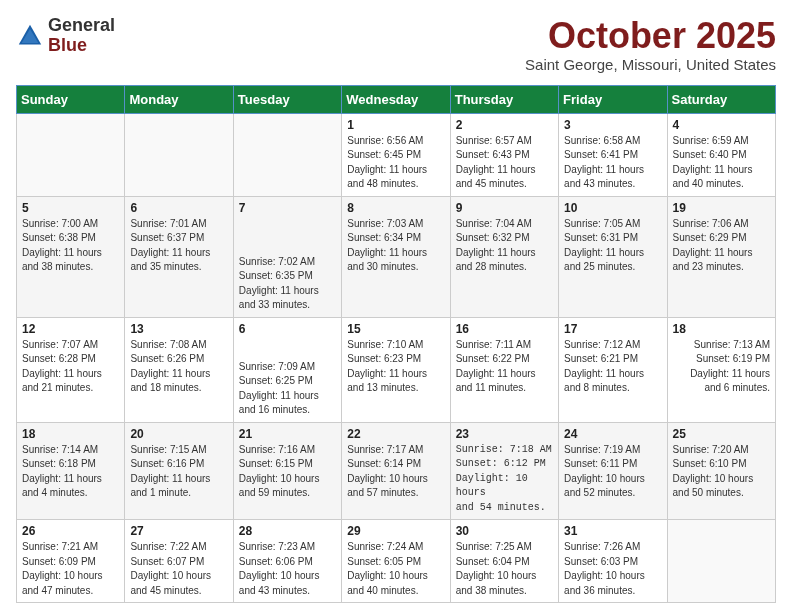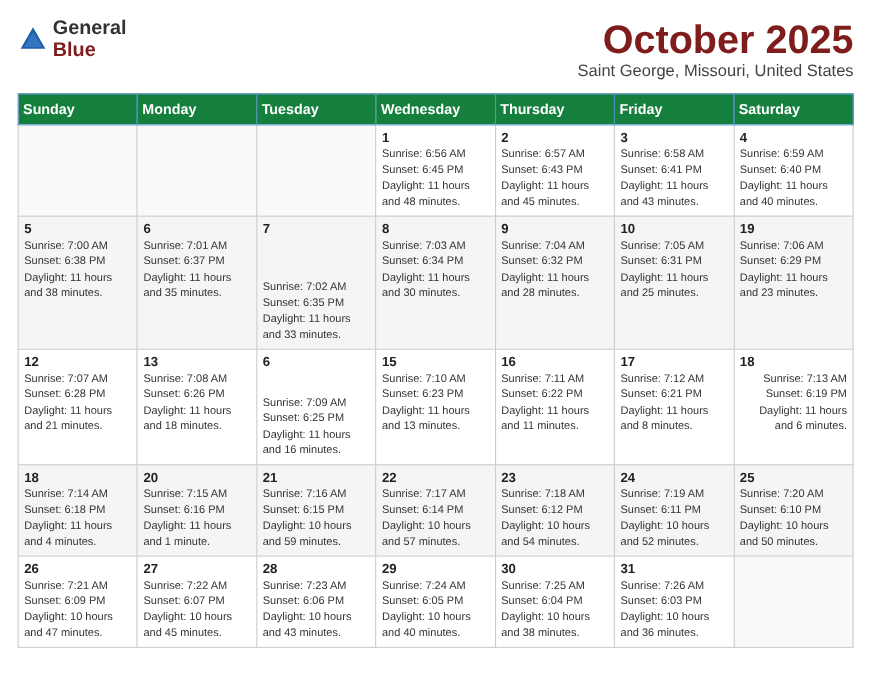--- a/index.html
+++ b/index.html
@@ -280,21 +280,21 @@
         </td>
         <td>
           <span class="day-number">22</span>
           <div class="day-info" style="white-space: pre-line;">Sunrise: 7:17 AM
 Sunset: 6:14 PM
 Daylight: 10 hours
 and 57 minutes.</div>
         </td>
         <td>
           <span class="day-number">23</span>
-          <div class="day-info" style="white-space: pre-line;">Sunrise: 7:18 AM
+          <div class="day-info" style="white-space: pre-line; font-family: Liberation Mono, monospace;">Sunrise: 7:18 AM
 Sunset: 6:12 PM
 Daylight: 10 hours
 and 54 minutes.</div>
         </td>
         <td>
           <span class="day-number">24</span>
           <div class="day-info" style="white-space: pre-line;">Sunrise: 7:19 AM
 Sunset: 6:11 PM
 Daylight: 10 hours
 and 52 minutes.</div>

